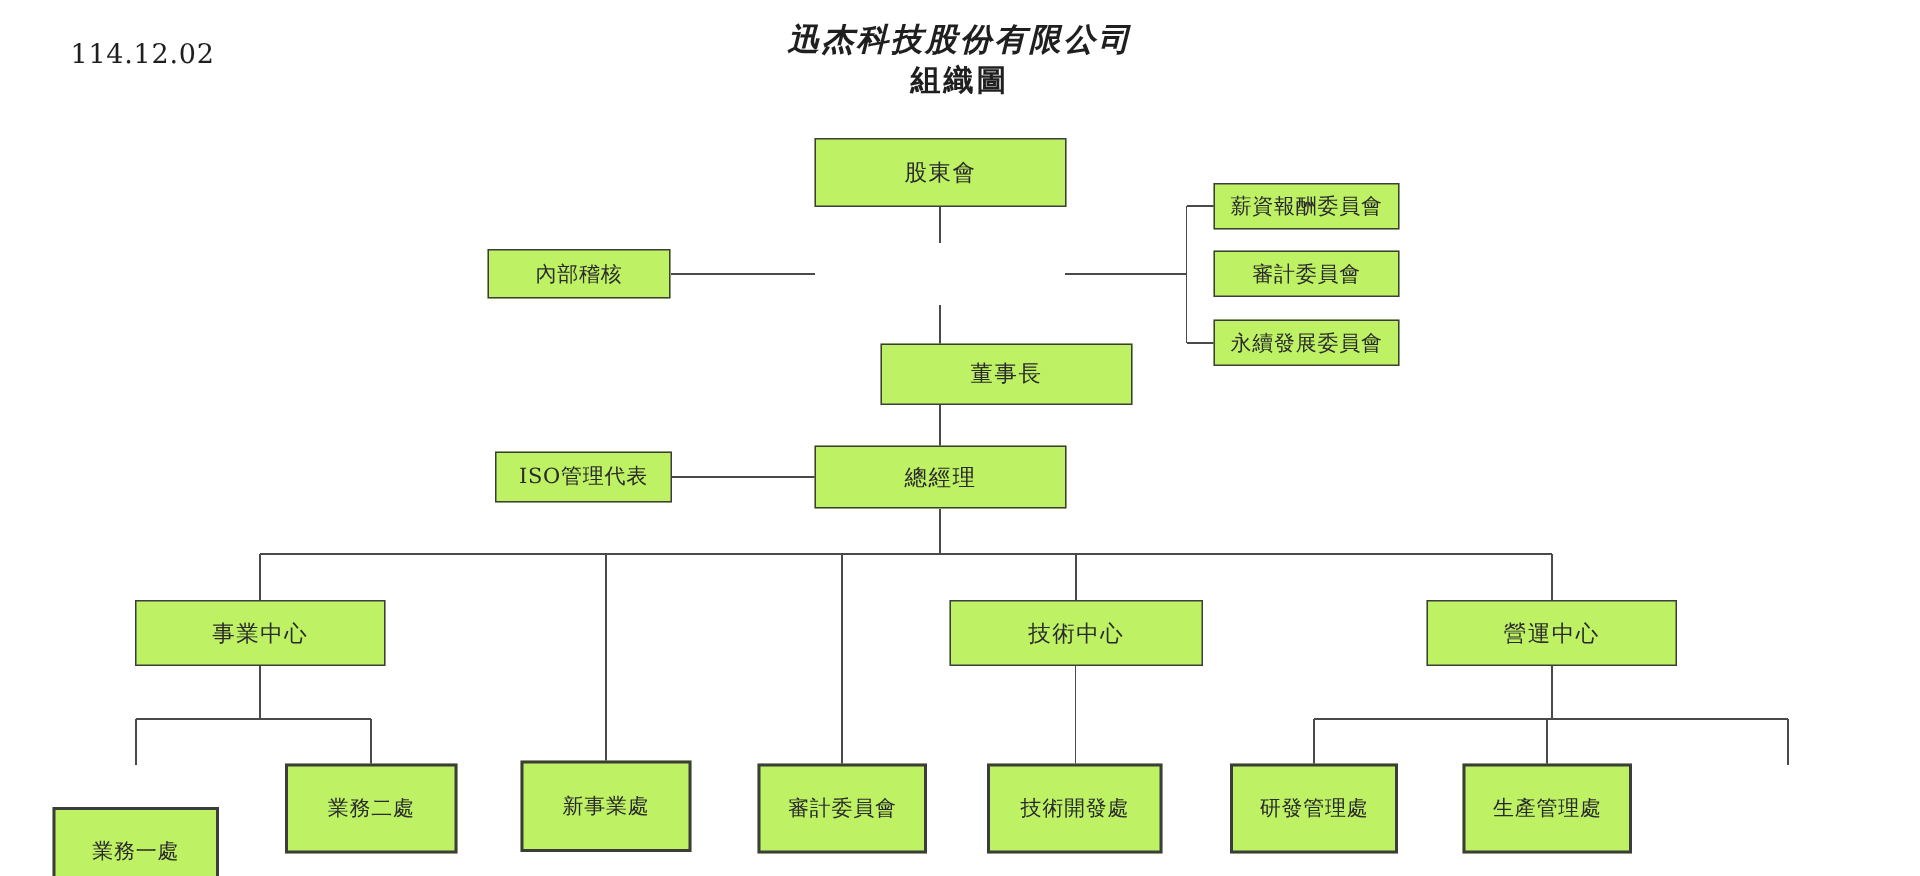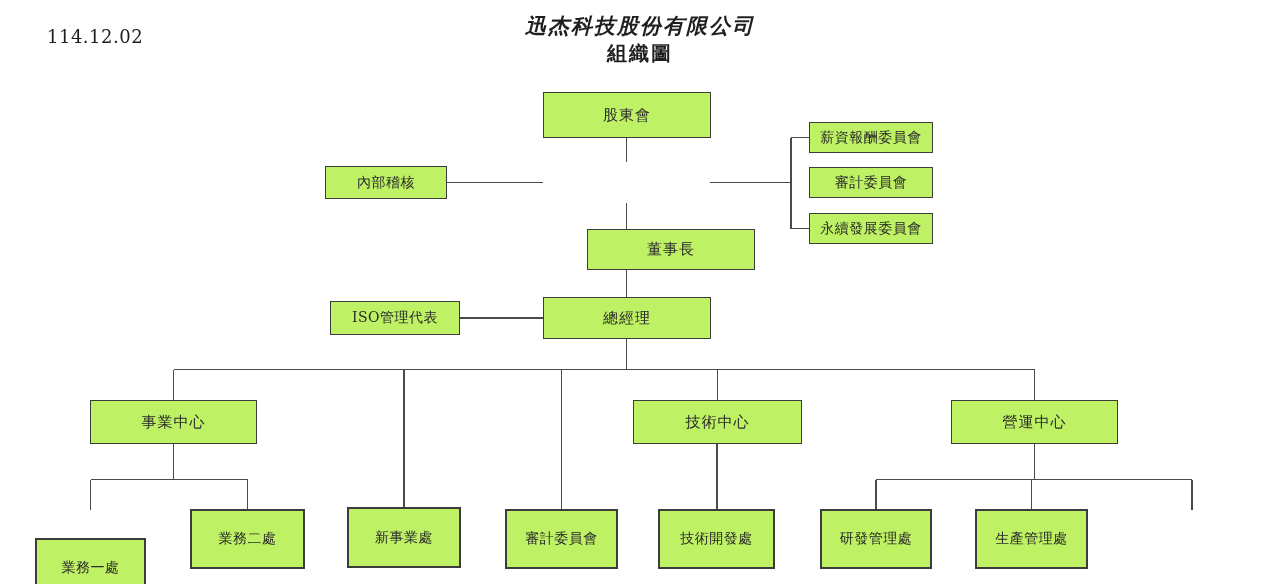--- a/index.html
+++ b/index.html
@@ -35,21 +35,21 @@
   .node.small{font-size:14px;letter-spacing:0.5px;}
   .node.bottom{border-width:2px;font-size:14px;letter-spacing:0.5px;}
 
   
   .n-shareholders      {left:543px;top:92px; width:168px;height:46px;}
   .n-board             {left:543px;top:161px;width:168px;height:42px;}
   .n-chairman          {left:543px;top:229px;width:168px;height:41px;margin-left:44px;}
   .n-general-manager   {left:543px;top:297px;width:168px;height:42px;}
   
   .n-internal-audit    {left:325px;top:166px;width:122px;height:33px;}
-  .n-iso-rep           {left:330px;top:301px;width:130px;height:34px;}
+  .n-iso-rep           {left:330px;top:301px;width:118px;height:34px;}
   
   .n-remuneration      {left:809px;top:122px;width:124px;height:31px;}
   .n-audit-committee   {left:809px;top:167px;width:124px;height:31px;}
   .n-sustainability    {left:809px;top:213px;width:124px;height:31px;}
   
   .n-business-center   {left:90px; top:400px;width:167px;height:44px;}
   .n-tech-center       {left:633px;top:400px;width:169px;height:44px;}
   .n-operations-center {left:951px;top:400px;width:167px;height:44px;}
   
   .n-sales-div1        {left:35px;  top:509px;width:111px;height:60px;margin-top:29px;}

